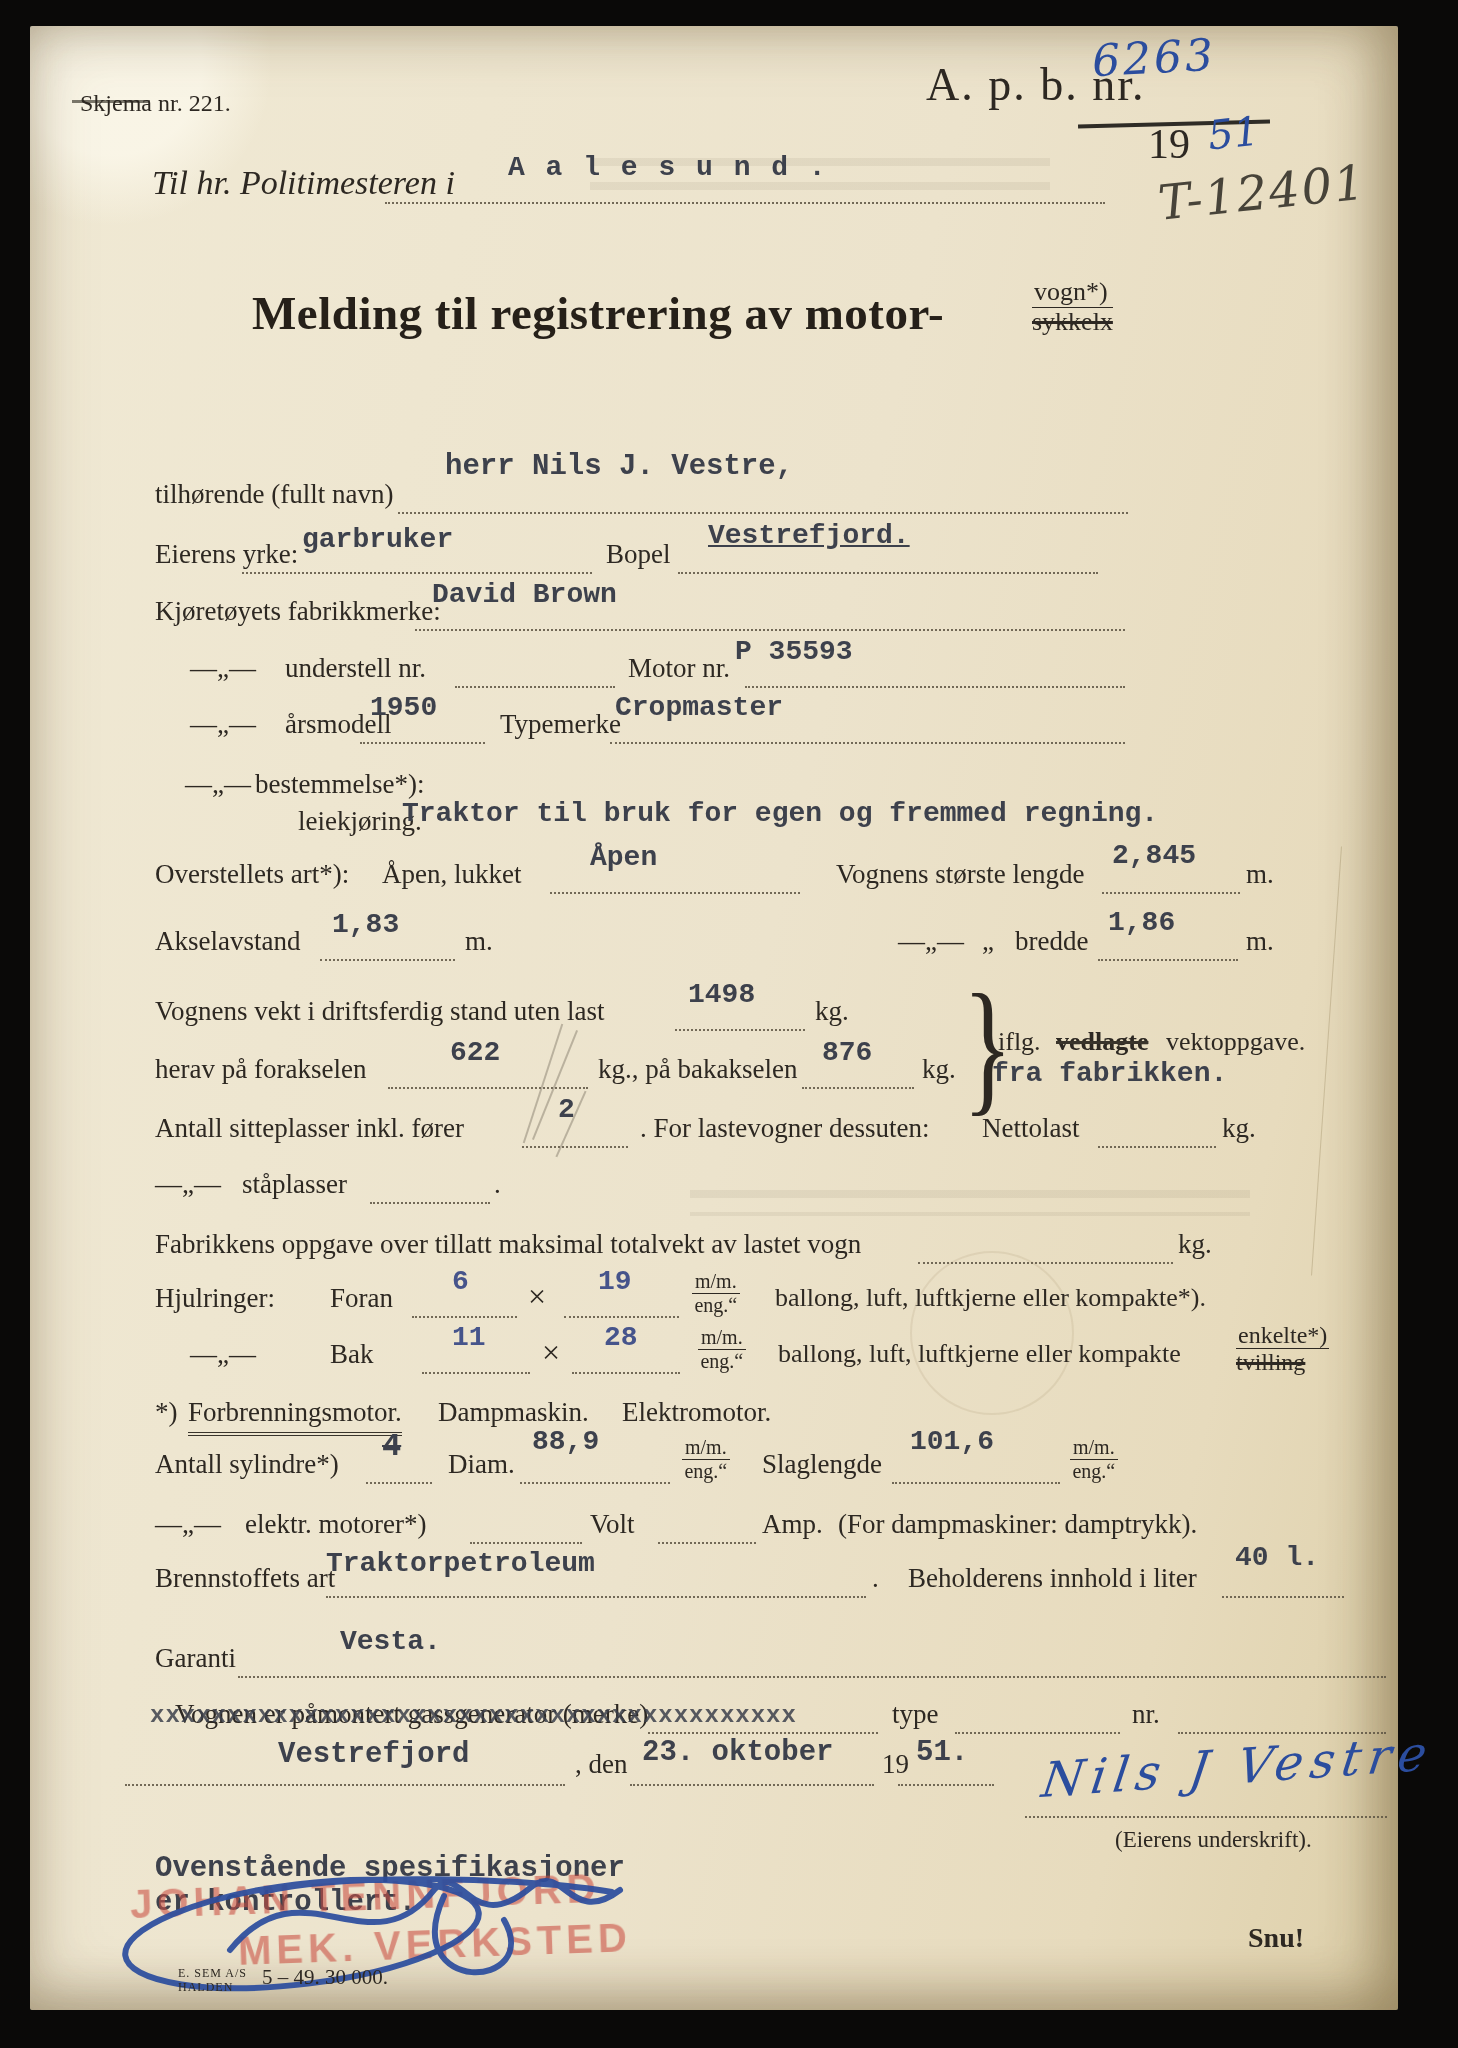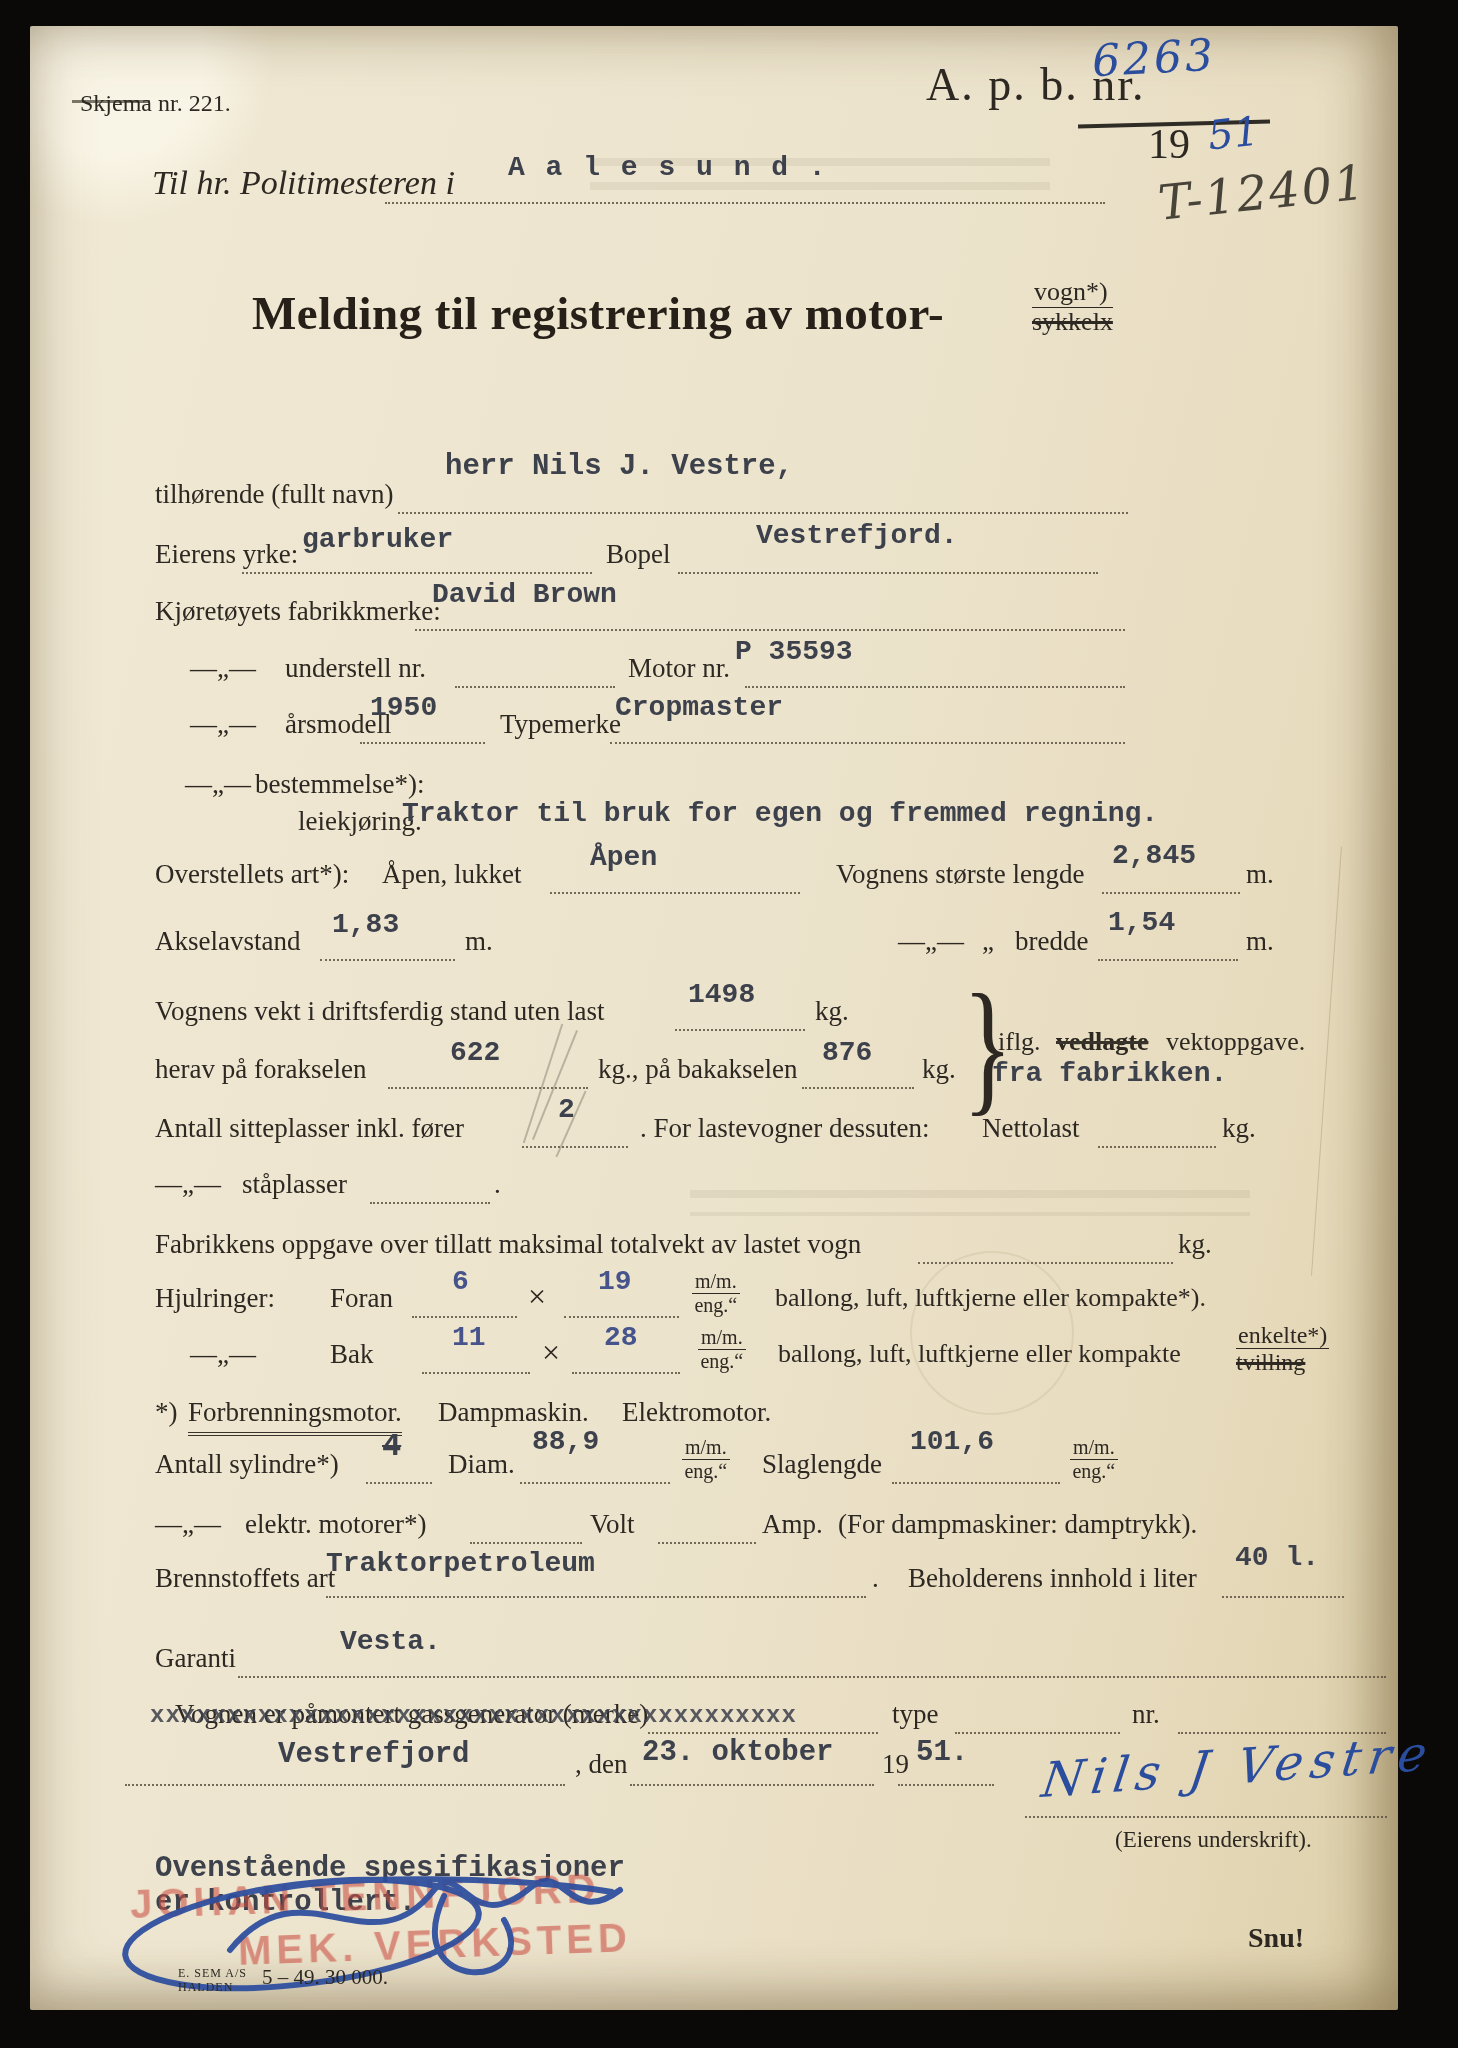--- a/index.html
+++ b/index.html
@@ -63,21 +63,21 @@
     </div>
 
     <div class="abs type" style="left:415px;top:424px;font-size:29px;">herr Nils J. Vestre,</div>
     <div class="abs lab" style="left:125px;top:452px;">tilhørende (fullt navn)</div>
     <div class="abs dot" style="left:368px;top:486px;width:730px;"></div>
 
     <div class="abs lab" style="left:125px;top:512px;">Eierens yrke:</div>
     <div class="abs type" style="left:272px;top:498px;">garbruker</div>
     <div class="abs dot" style="left:212px;top:546px;width:350px;"></div>
     <div class="abs lab" style="left:576px;top:512px;">Bopel</div>
-    <div class="abs type" style="left:726px;top:494px;">Vestrefjord.</div>
+    <div class="abs type" style="left:678px;top:494px;text-decoration:underline;">Vestrefjord.</div>
     <div class="abs dot" style="left:648px;top:546px;width:420px;"></div>
 
     <div class="abs lab" style="left:125px;top:569px;">Kjøretøyets fabrikkmerke:</div>
     <div class="abs type" style="left:402px;top:553px;">David Brown</div>
     <div class="abs dot" style="left:385px;top:603px;width:710px;"></div>
 
     <div class="abs lab" style="left:160px;top:626px;">—„—</div>
     <div class="abs lab" style="left:255px;top:626px;">understell nr.</div>
     <div class="abs dot" style="left:425px;top:660px;width:160px;"></div>
     <div class="abs lab" style="left:598px;top:626px;">Motor nr.</div>
@@ -106,21 +106,21 @@
     <div class="abs dot" style="left:1072px;top:866px;width:138px;"></div>
     <div class="abs lab" style="left:1216px;top:832px;">m.</div>
 
     <div class="abs lab" style="left:125px;top:899px;">Akselavstand</div>
     <div class="abs type" style="left:302px;top:883px;">1,83</div>
     <div class="abs dot" style="left:290px;top:933px;width:135px;"></div>
     <div class="abs lab" style="left:435px;top:899px;">m.</div>
     <div class="abs lab" style="left:868px;top:899px;">—„—</div>
     <div class="abs lab" style="left:952px;top:899px;">„</div>
     <div class="abs lab" style="left:985px;top:899px;">bredde</div>
-    <div class="abs type" style="left:1078px;top:881px;">1,54</div>
+    <div class="abs type" style="left:1078px;top:881px;">1,86</div>
     <div class="abs dot" style="left:1068px;top:933px;width:140px;"></div>
     <div class="abs lab" style="left:1216px;top:899px;">m.</div>
 
     <div class="abs lab" style="left:125px;top:969px;">Vognens vekt i driftsferdig stand uten last</div>
     <div class="abs type" style="left:658px;top:953px;">1498</div>
     <div class="abs dot" style="left:645px;top:1003px;width:130px;"></div>
     <div class="abs lab" style="left:785px;top:969px;">kg.</div>
 
     <div class="abs lab" style="left:125px;top:1027px;">herav på forakselen</div>
     <div class="abs type" style="left:420px;top:1011px;">622</div>

